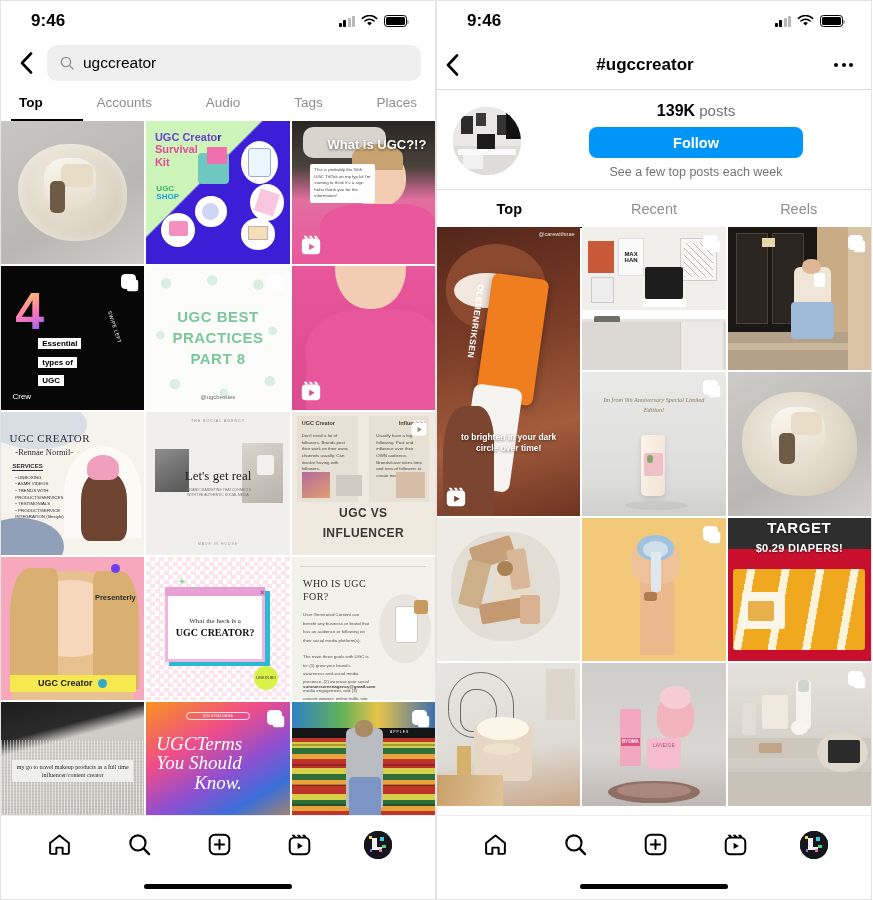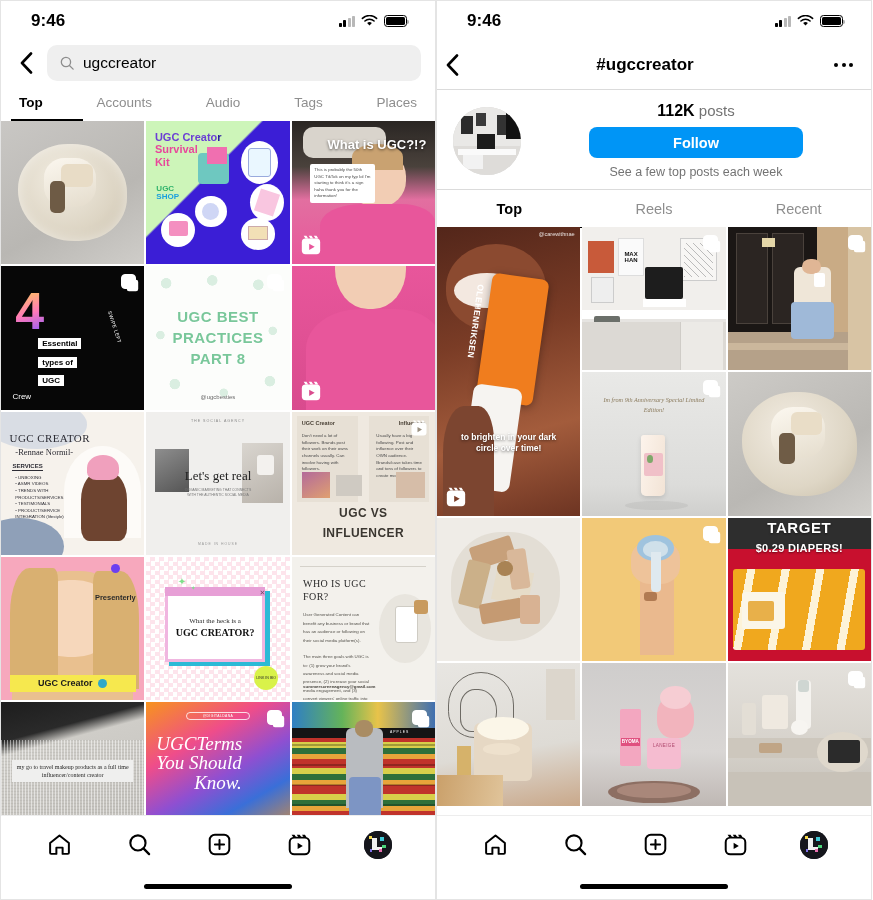--- a/index.html
+++ b/index.html
@@ -515,32 +515,32 @@
         <div style="position:absolute;left:12%;top:14%;width:18%;height:26%;background:#2b2b2b;"></div>
         <div style="position:absolute;left:34%;top:10%;width:14%;height:18%;background:#3a3a3a;"></div>
         <div style="position:absolute;left:64%;top:12%;width:20%;height:30%;background:#333;"></div>
         <div style="position:absolute;left:36%;top:40%;width:26%;height:22%;background:#1c1c1c;"></div>
         <div style="position:absolute;left:8%;top:62%;width:84%;height:10%;background:#fafafa;"></div>
         <div style="position:absolute;left:14%;top:72%;width:30%;height:20%;background:#f2f2f2;"></div>
         <div style="position:absolute;right:0;top:0;width:22%;height:48%;background:#111;"></div>
       </div>
       <div class="tag-meta">
         <div class="posts-line">
-          <b>112K</b>
+          <b>139K</b>
           <span>posts</span>
         </div>
         <button class="follow-btn">Follow</button>
         <div class="tag-sub">See a few top posts each week</div>
       </div>
     </div>
 
     <div class="tag-tabs">
       <div class="tab active">Top</div>
+      <div class="tab">Recent</div>
       <div class="tab">Reels</div>
-      <div class="tab">Recent</div>
     </div>
 
     <div class="grid-wrap">
       <div class="grid">
 
         <div class="cell tall">
           <div class="art" style="background:linear-gradient(165deg,#53261a 0%,#7a3c26 38%,#a35c3c 70%,#6d3422 100%);">
             <div style="position:absolute;left:6%;top:6%;width:70%;height:30%;border-radius:50% 50% 46% 46%;background:#8b4a30;"></div>
             <div style="position:absolute;left:12%;top:16%;width:46%;height:12%;border-radius:50%;background:#f3e8e0;"></div>
             <div style="position:absolute;left:33%;top:17%;width:40%;height:44%;border-radius:7px;background:#f07d1e;transform:rotate(8deg);box-shadow:0 2px 8px rgba(0,0,0,.35);"></div>

